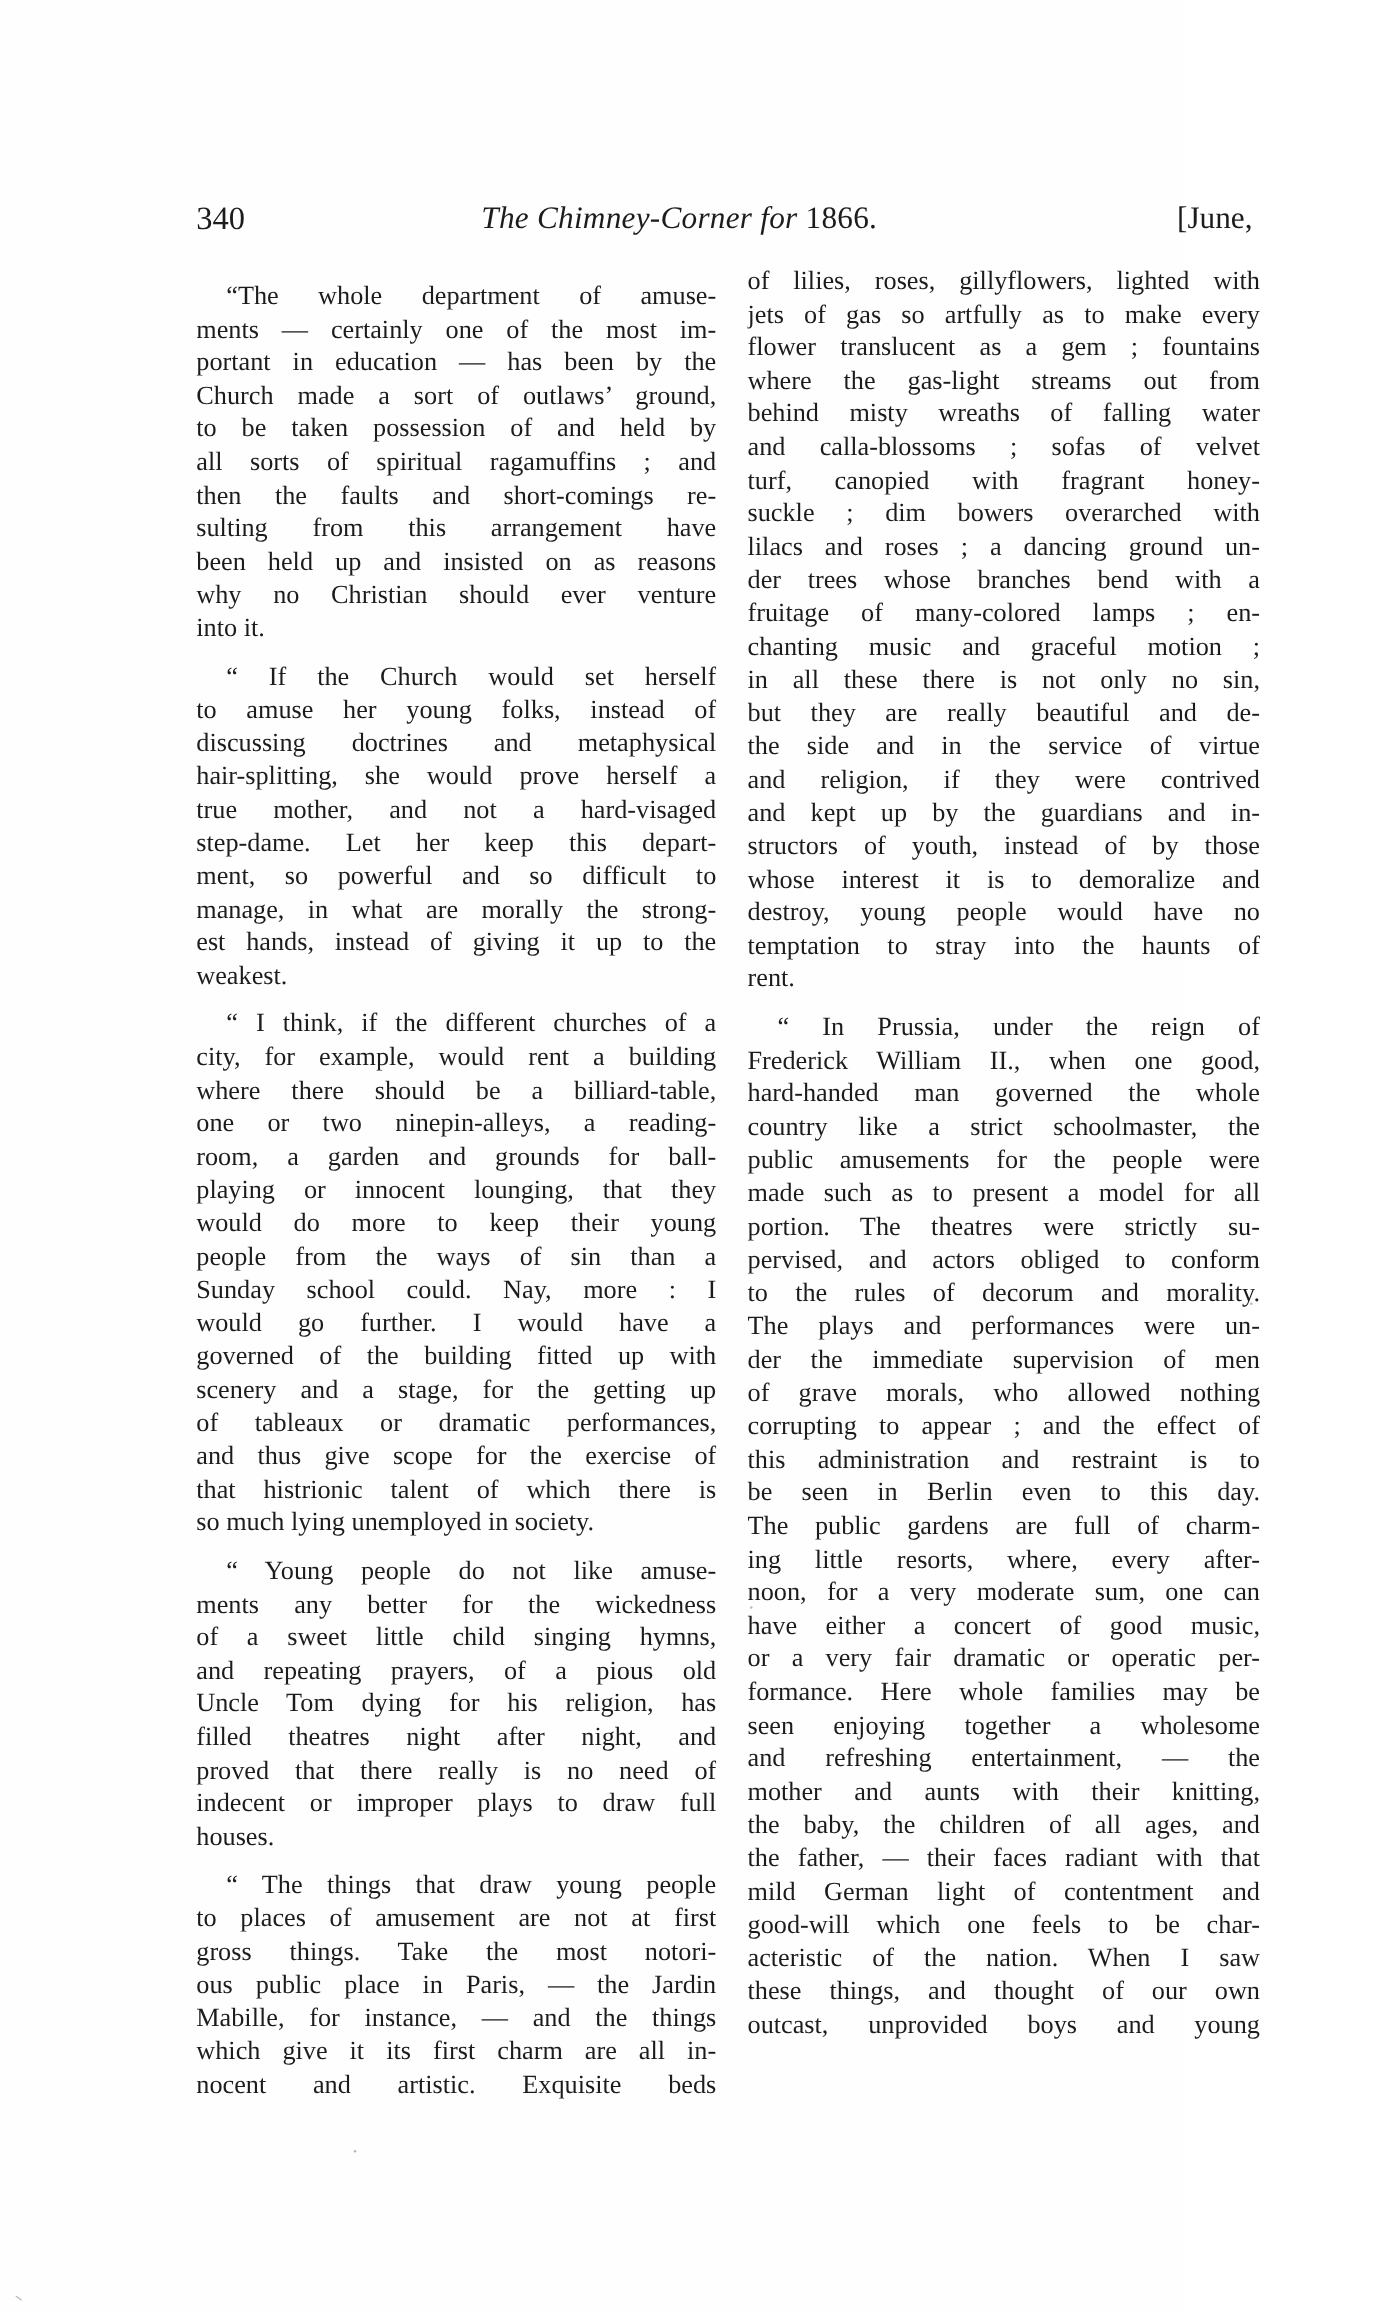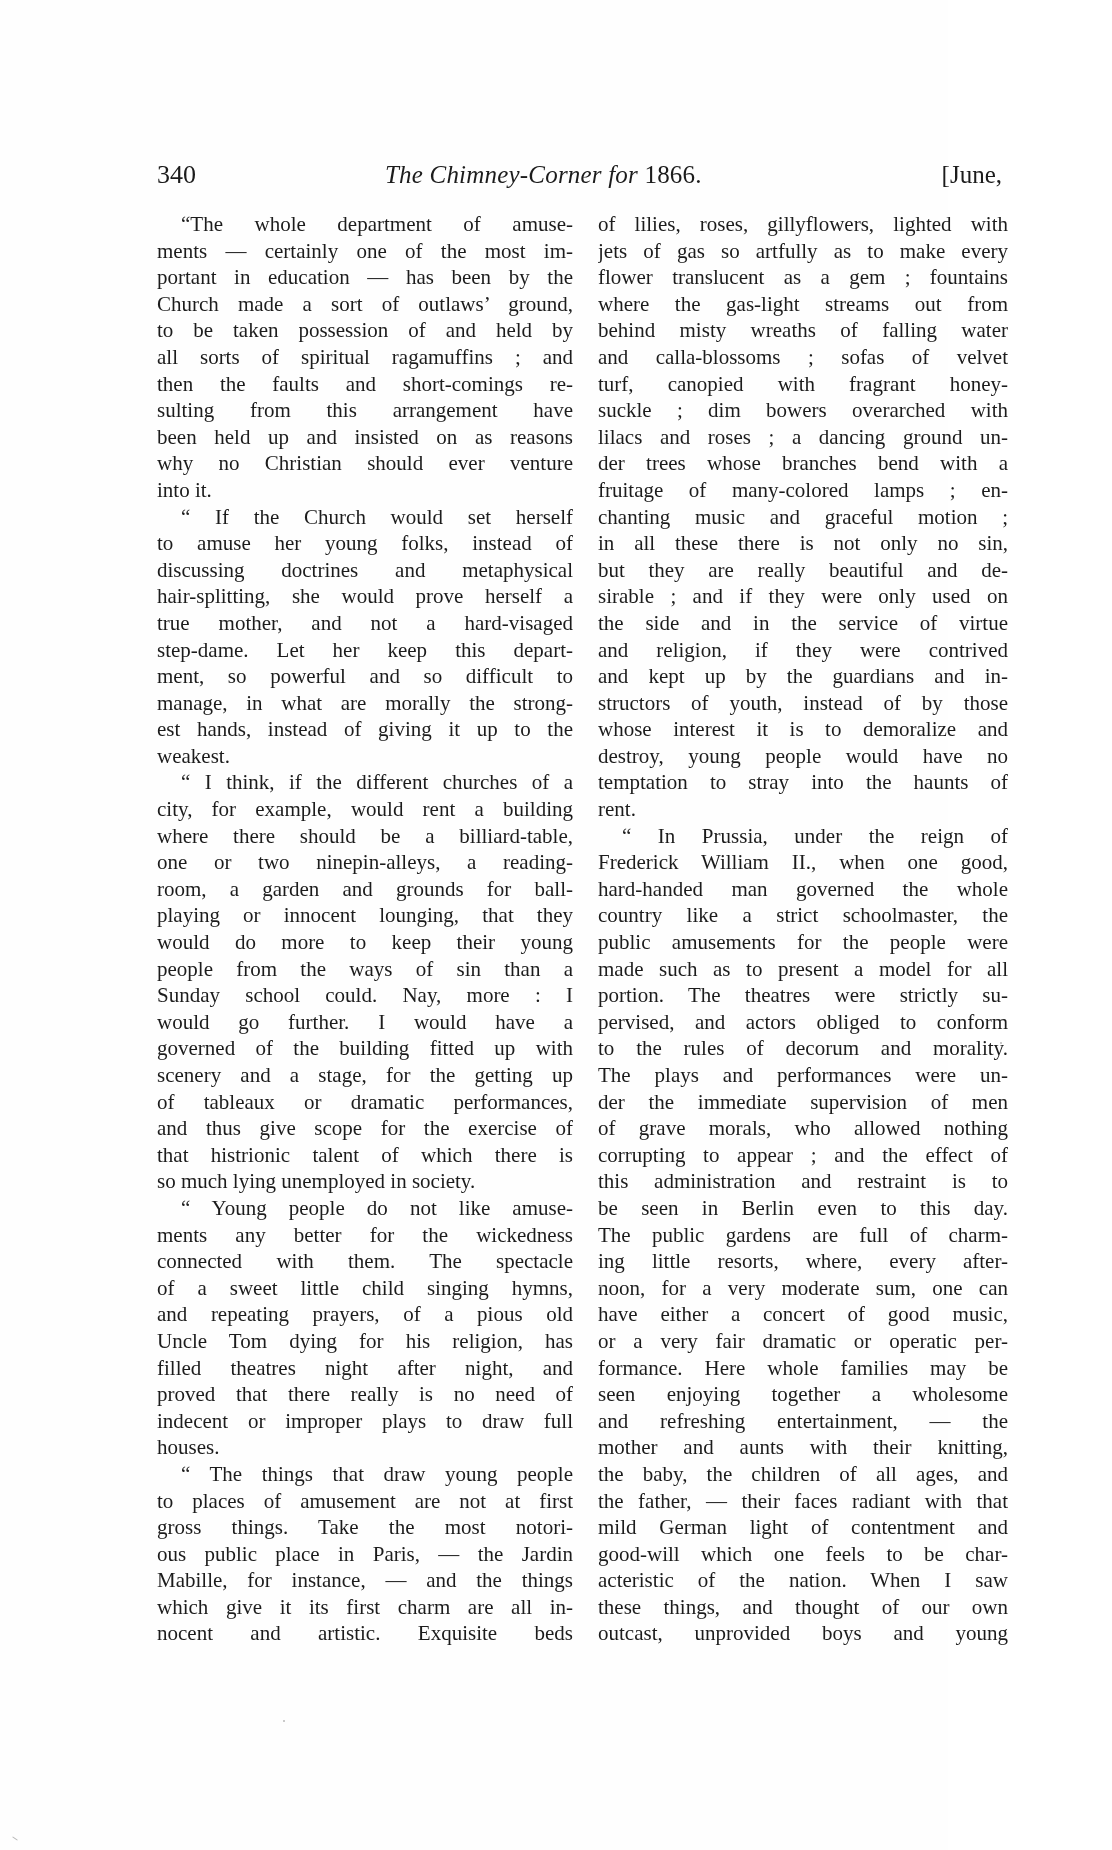--- a/index.html
+++ b/index.html
@@ -21,21 +21,21 @@
     position: absolute; top: 211px; width: 416px;
     font-size: 21px; line-height: 26.6px;
   }
   .col-left { left: 157px; }
   .col-right { left: 598px; width: 410px; }
   .line {
     display: block; height: 26.6px; white-space: nowrap;
     text-align: justify; text-align-last: justify; overflow: hidden;
   }
   .line.last { text-align-last: left; }
-  .line.indent { padding-left: 24px; }
+  .line.indent { padding-left: 24px; margin-top: 12px; }
   .speck { position: absolute; width: 2px; height: 2px; background: #b8b8b8; border-radius: 1px; }
 </style>
 </head>
 <body>
 
 <div class="page">
   <div class="running-head">
     <span class="folio">340</span>
     <span class="title"><span>The Chimney-Corner for</span> <span class="year">1866.</span></span>
     <span class="month">[June,</span>
@@ -81,21 +81,20 @@
         <span class="line">governed of the building fitted up with</span>
         <span class="line">scenery and a stage, for the getting up</span>
         <span class="line">of tableaux or dramatic performances,</span>
         <span class="line">and thus give scope for the exercise of</span>
         <span class="line">that histrionic talent of which there is</span>
         <span class="line last">so much lying unemployed in society.</span>
       </div>
       <div>
         <span class="line indent">“ Young people do not like amuse-</span>
         <span class="line">ments any better for the wickedness</span>
-        <span class="line">connected with them.  The spectacle</span>
         <span class="line">of a sweet little child singing hymns,</span>
         <span class="line">and repeating prayers, of a pious old</span>
         <span class="line">Uncle Tom dying for his religion, has</span>
         <span class="line">filled theatres night after night, and</span>
         <span class="line">proved that there really is no need of</span>
         <span class="line">indecent or improper plays to draw full</span>
         <span class="line last">houses.</span>
       </div>
       <div>
         <span class="line indent">“ The things that draw young people</span>
@@ -116,21 +115,20 @@
         <span class="line">behind misty wreaths of falling water</span>
         <span class="line">and calla-blossoms ;  sofas of velvet</span>
         <span class="line">turf, canopied with fragrant honey-</span>
         <span class="line">suckle ; dim bowers overarched with</span>
         <span class="line">lilacs and roses ; a dancing ground un-</span>
         <span class="line">der trees whose branches bend with a</span>
         <span class="line">fruitage of many-colored lamps ; en-</span>
         <span class="line">chanting music and graceful motion ;</span>
         <span class="line">in all these there is not only no sin,</span>
         <span class="line">but they are really beautiful and de-</span>
-        <span class="line">sirable ; and if they were only used on</span>
         <span class="line">the side and in the service of virtue</span>
         <span class="line">and religion, if they were contrived</span>
         <span class="line">and kept up by the guardians and in-</span>
         <span class="line">structors of youth, instead of by those</span>
         <span class="line">whose interest it is to demoralize and</span>
         <span class="line">destroy, young people would have no</span>
         <span class="line">temptation to stray into the haunts of</span>
         <span class="line last">rent.</span>
       </div>
       <div>

